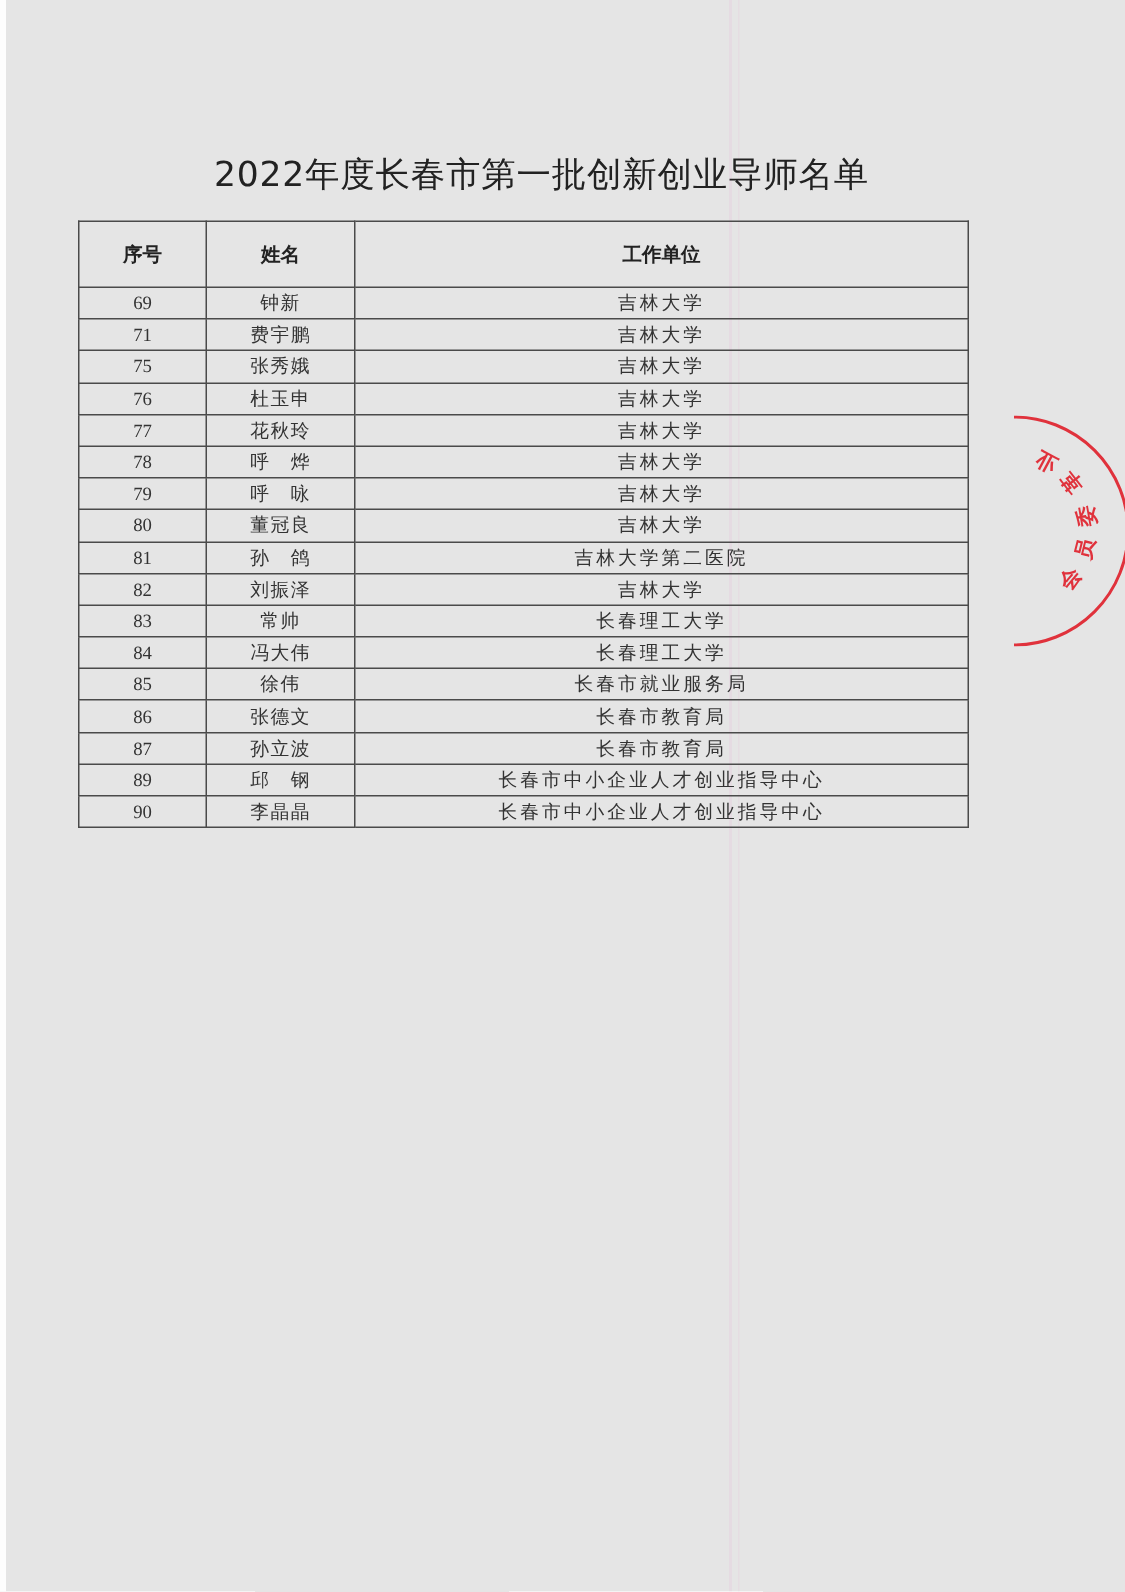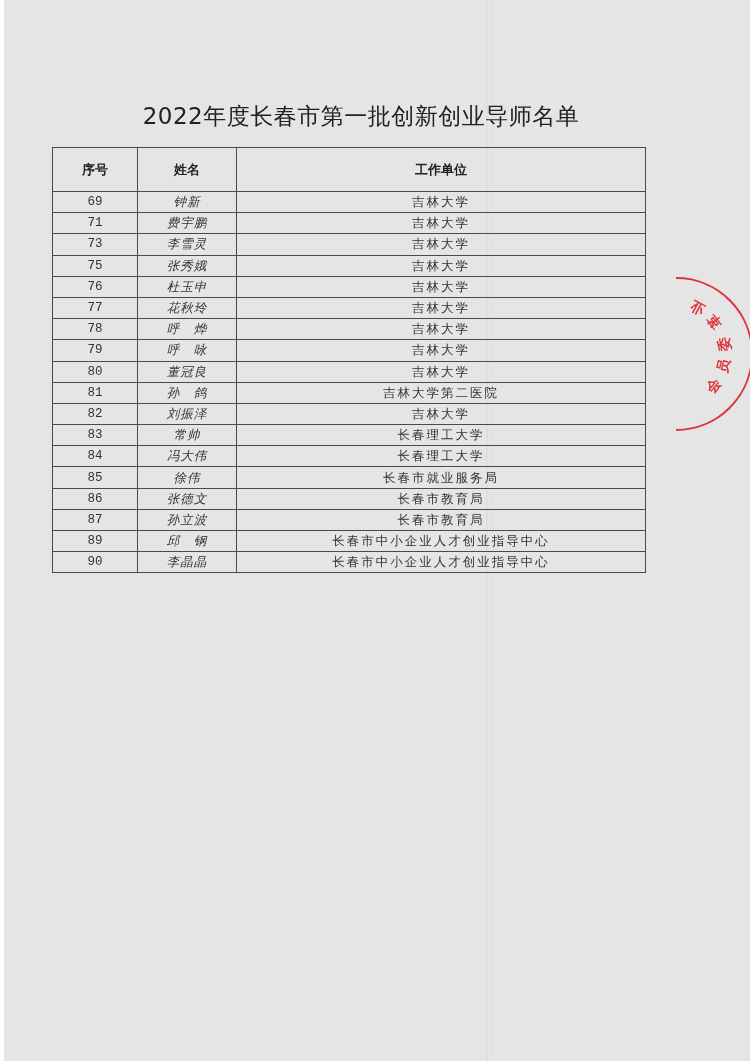--- a/index.html
+++ b/index.html
@@ -74,26 +74,25 @@
       font-family: Liberation Mono, monospace;
       font-weight: bold;
       font-size: 13px;
       color: #222;
     }
     table.roster td {
       height: 20.2px;
       line-height: 20px;
     }
     td.col-no {
-      font-family: Liberation Mono, monospace;
+      font-family: Liberation Serif, serif;
       font-size: 13.5px;
     }
     td.col-name {
       letter-spacing: 1px;
-      font-style: italic;
     }
     td.col-unit {
       letter-spacing: 2px;
     }
     
     .seal {
       position: absolute;
       left: 595px;
       top: 277px;
       width: 150px;
@@ -138,25 +137,20 @@
           <td class="col-no">69</td>
           <td class="col-name">钟新</td>
           <td class="col-unit">吉林大学</td>
         </tr>
         <tr>
           <td class="col-no">71</td>
           <td class="col-name">费宇鹏</td>
           <td class="col-unit">吉林大学</td>
         </tr>
         <tr>
-          <td class="col-no">73</td>
-          <td class="col-name">李雪灵</td>
-          <td class="col-unit">吉林大学</td>
-        </tr>
-        <tr>
           <td class="col-no">75</td>
           <td class="col-name">张秀娥</td>
           <td class="col-unit">吉林大学</td>
         </tr>
         <tr>
           <td class="col-no">76</td>
           <td class="col-name">杜玉申</td>
           <td class="col-unit">吉林大学</td>
         </tr>
         <tr>

